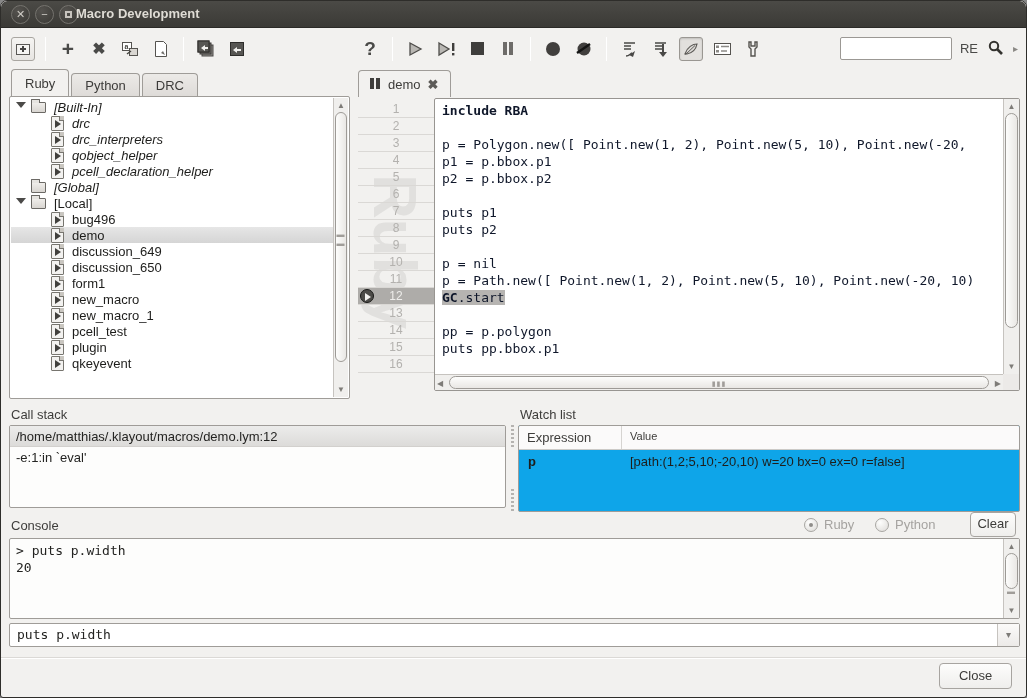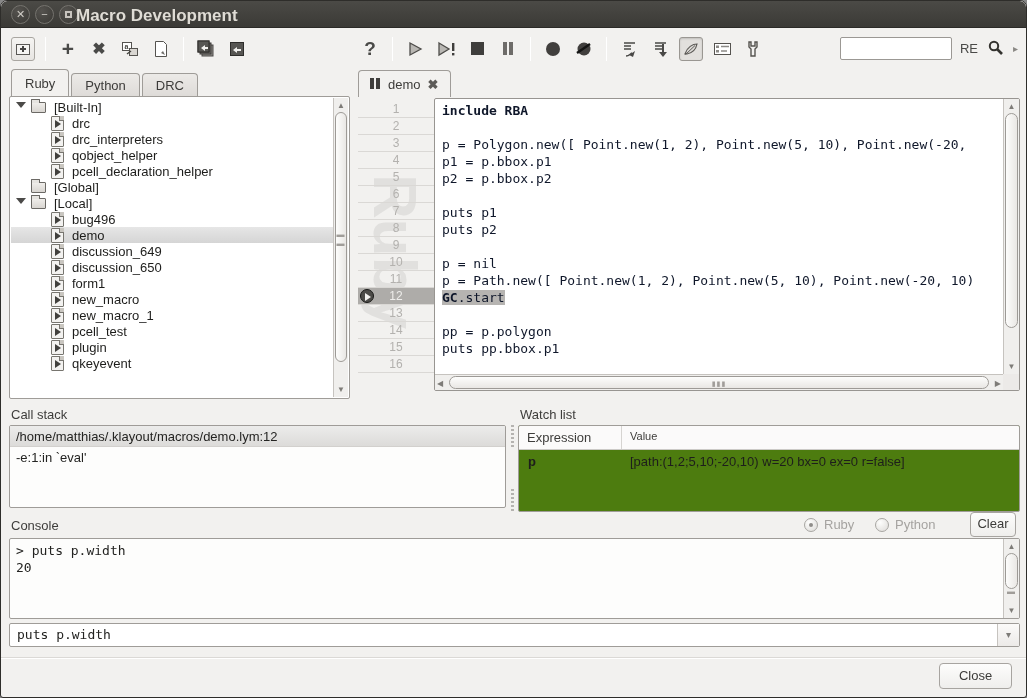--- a/index.html
+++ b/index.html
@@ -8,21 +8,21 @@
             border:1px solid #2e2d2a; border-radius:7px 7px 3px 3px; overflow:hidden; }
 
   
   .titlebar { position:absolute; left:0; top:0; width:100%; height:27px;
     background:linear-gradient(#4b4a46,#3b3a36); border-bottom:1px solid #2b2a27;
     border-radius:6px 6px 0 0; }
   .tb-btn { position:absolute; top:4px; width:19px; height:19px; border-radius:50%;
     background:radial-gradient(circle at 35% 30%, #55534f, #393834); border:1px solid #75736e;
     color:#cfccc6; font-size:11px; line-height:17px; text-align:center; cursor:default; }
   .tb-btn .maxbox { display:inline-block; width:7px; height:7px; border:2px solid #c7c4be; margin-top:4px; }
-  .title-text { position:absolute; left:75px; top:5px; color:#dfdcd5; font-weight:bold; font-size:17px; }
+  .title-text { position:absolute; left:75px; top:5px; color:#dfdcd5; font-weight:bold; font-size:13px; }
 
   
   .toolbar { position:absolute; left:0; top:28px; width:100%; height:39px; }
   .tb-group { position:absolute; top:0; height:39px; display:flex; align-items:center; gap:7px; }
   .tb-left { left:10px; } .tb-right { left:357px; } .tb-search { right:8px; gap:8px; }
   .tbi { width:24px; height:24px; display:flex; align-items:center; justify-content:center;
          color:#4a4a48; font-weight:bold; font-size:16px; }
   .tbsep { width:1px; height:24px; background:#cfccc8; border-right:1px solid #fff; margin:0 3px; }
   .framed { border:1px solid #a9a6a1; border-radius:3px; background:linear-gradient(#f5f4f2,#e7e5e2); }
   .pressed { border:1px solid #9a9792; border-radius:3px; background:#e2e0dd; box-shadow:inset 0 1px 2px rgba(0,0,0,.15); }
@@ -55,21 +55,21 @@
   .icon-folder { position:relative; width:15px; height:11px; background:linear-gradient(#efedea,#d9d6d1);
     border:1px solid #6b6965; border-radius:1px; margin-right:8px; }
   .icon-folder::before { content:""; position:absolute; left:-1px; top:-4px; width:7px; height:3px;
     background:#e6e4e0; border:1px solid #6b6965; border-bottom:none; border-radius:1px 1px 0 0; }
   .icon-macro { position:relative; width:13px; height:15px; background:#f3f2f0; border:1px solid #77756f;
     border-radius:1px; margin-right:8px; }
   .icon-macro::after { content:""; position:absolute; left:3px; top:3px; border:4px solid transparent;
     border-left:6px solid #41403d; }
   .icon-macro::before { content:""; position:absolute; right:-1px; top:-1px; width:4px; height:4px;
     background:#c9c6c0; border-left:1px solid #77756f; border-bottom:1px solid #77756f; }
-  .it { }
+  .it { font-style:italic; }
   .tree-sb { position:absolute; right:1px; top:1px; bottom:1px; width:15px; background:#f0efed; border-left:1px solid #c6c3bf; }
 
   
   .sb-thumb { position:absolute; left:1px; right:1px; border:1px solid #9d9a96; border-radius:7px;
     background:linear-gradient(90deg,#fdfdfc,#e9e7e4); }
   .sb-thumb-h { position:absolute; top:1px; bottom:1px; border:1px solid #9d9a96; border-radius:7px;
     background:linear-gradient(#fdfdfc,#e9e7e4); }
   .sb-grip { position:absolute; left:0; right:0; text-align:center; color:#a09d99; font-size:8px; letter-spacing:1px; }
   .sb-arrow { position:absolute; left:0; right:0; text-align:center; color:#7e7c78; font-size:8px; }
 
@@ -95,21 +95,21 @@
   .code-hsb { position:absolute; left:0; right:16px; bottom:0; height:16px; background:#f0efed; border-top:1px solid #c6c3bf; }
   .code-corner { position:absolute; right:0; bottom:0; width:16px; height:16px; background:#eceae8; }
 
   
   .sec-label { position:absolute; font-size:13px; color:#3e3d3b; }
   .cs-box { position:absolute; left:8px; top:424px; width:497px; height:83px;
     border:1px solid #9f9c98; border-radius:2px; background:#fdfdfc; overflow:hidden; }
   .cs-row { height:21px; line-height:21px; padding:0 6px; font-size:13px; color:#242422; white-space:nowrap; }
   .cs-row.sel { background:linear-gradient(#ececeb,#dcdbd9); border-bottom:1px solid #d2d0cd; }
   .watch-box { position:absolute; left:517px; top:424px; width:502px; height:87px;
-    border:1px solid #9f9c98; border-radius:2px; background:#4d7c0f; overflow:hidden; }
+    border:1px solid #9f9c98; border-radius:2px; background:#0ea5e9; overflow:hidden; }
   .w-head { display:flex; height:24px; border-bottom:1px solid #cic; border-bottom:1px solid #cccac7; background:#fbfafa; }
   .w-h1 { width:103px; border-right:1px solid #d6d4d1; padding:4px 0 0 8px; font-size:13px; color:#3e3d3b; }
   .w-h2 { flex:1; padding:4px 0 0 8px; font-size:11px; color:#3e3d3b; }
   .w-row { display:flex; height:23px; font-size:13px; }
   .w-expr { width:103px; padding:4px 0 0 9px; font-weight:bold; color:#1e1e1c; }
   .w-val { flex:1; padding:4px 0 0 8px; color:#1e1e1c; }
   .vsplit { position:absolute; left:507px; top:424px; width:9px; height:86px; }
   .vsplit i { position:absolute; left:3px; width:3px; height:22px;
     background:repeating-linear-gradient(#b5b3b0 0 2px, transparent 2px 4px); }
 

